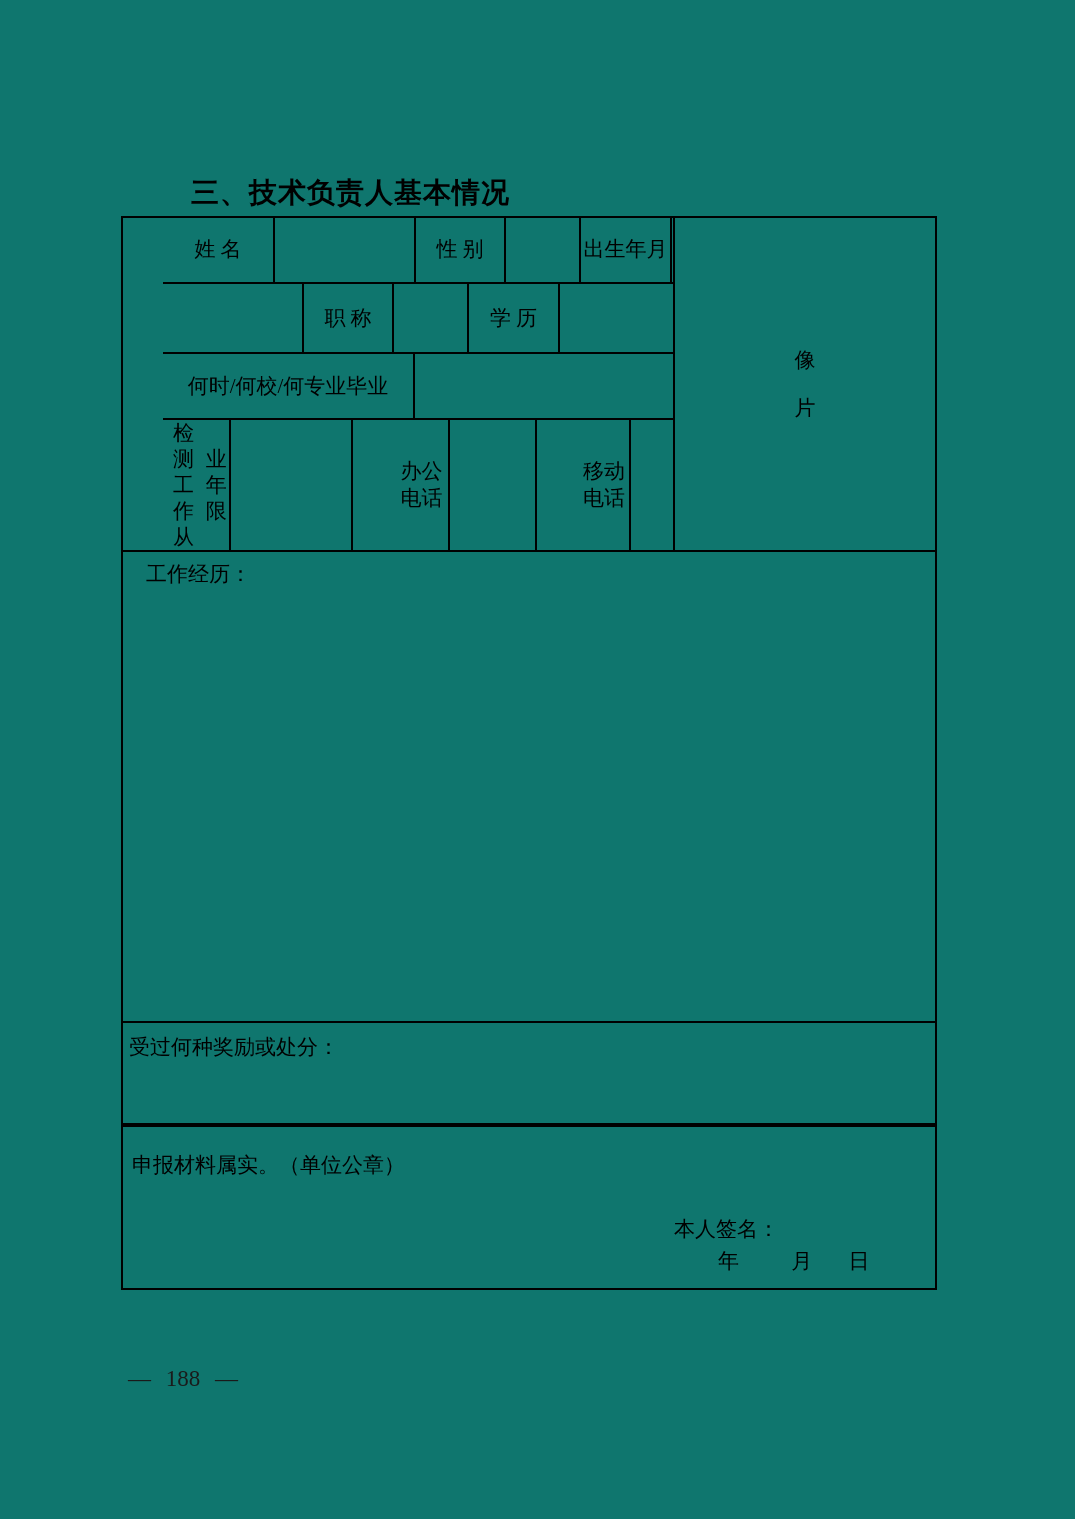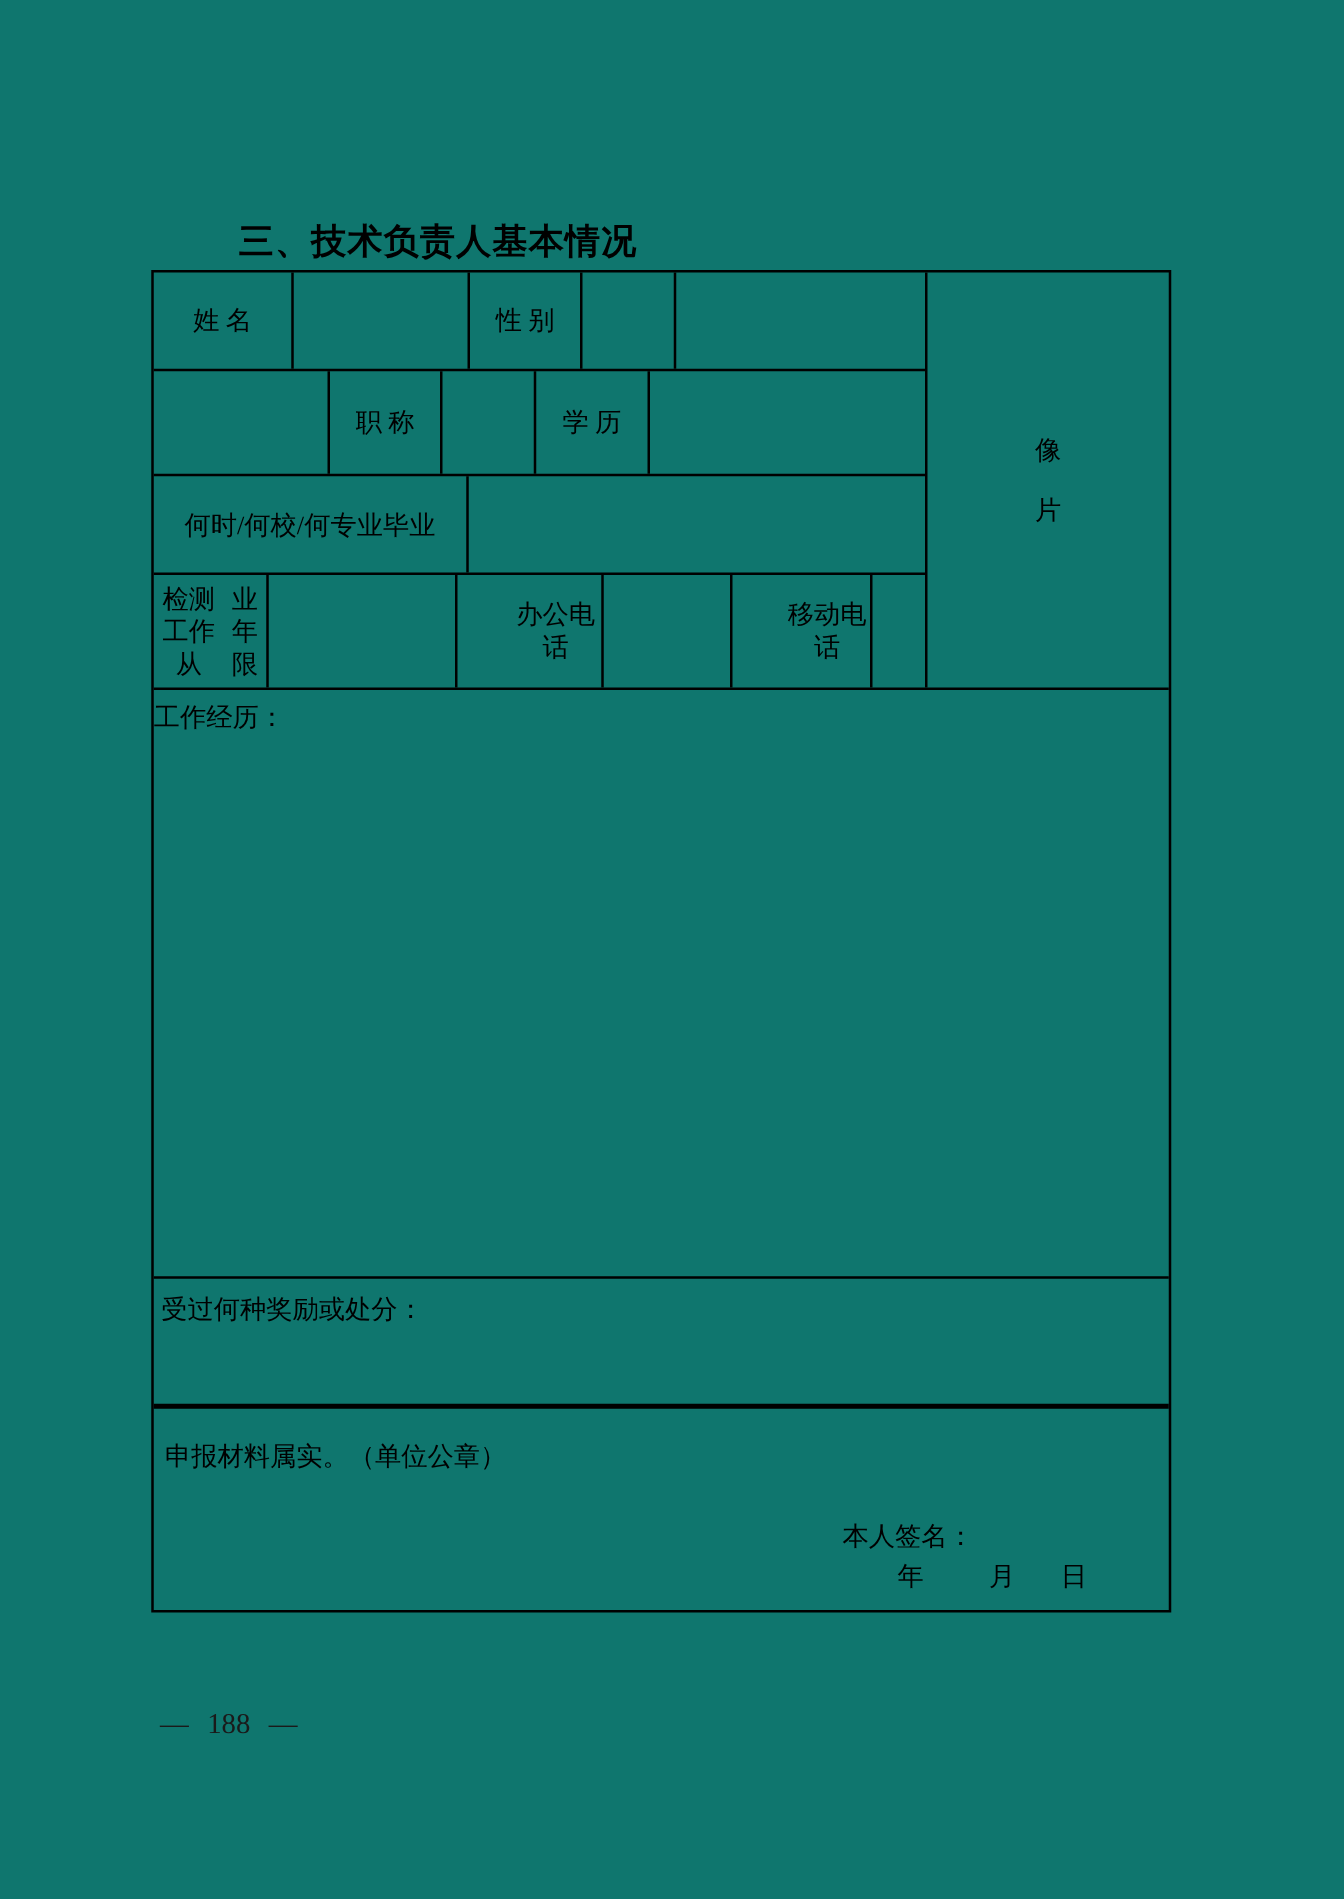--- a/index.html
+++ b/index.html
@@ -19,37 +19,37 @@
   }
   .form-table{
     position:absolute;left:121px;top:216px;
     width:816px;height:1074px;
     border:2px solid #000;
     box-sizing:border-box;
     display:flex;flex-direction:column;
     font-size:21px;
   }
   .top{display:flex;height:334px;border-bottom:2px solid #000;box-sizing:border-box;}
-  .top-left{width:619px;border-right:2px solid #000;box-sizing:border-box;display:flex;flex-direction:column;}
+  .top-left{width:512px;border-right:2px solid #000;box-sizing:border-box;display:flex;flex-direction:column;margin-left:40px;}
   .photo-cell{flex:1;display:flex;flex-direction:column;align-items:center;justify-content:center;gap:20px;}
   .trow{display:flex;border-bottom:2px solid #000;box-sizing:border-box;}
   .r1{height:79px}.r2{height:84px}.r3{height:79px}
   .r4{flex:1;border-bottom:none;gap:42px;}
   .cell{
     border-right:2px solid #000;box-sizing:border-box;
     display:flex;align-items:center;justify-content:center;
     text-align:center;line-height:27px;
   }
   .cell.last{border-right:none;flex:1;}
   .w112{width:112px}.w141{width:141px}.w90{width:90px}.w75{width:75px}
   .w91{width:91px}.w252{width:252px}.w134{width:134px}.w74{width:74px}.w86{width:86px}
   .sp{letter-spacing:5px;text-indent:5px;}
   .two-line{flex-direction:row;line-height:26px;}
   .section{border-bottom:2px solid #000;box-sizing:border-box;}
-  .work{height:471px;padding:8px 0;}
+  .work{height:471px;padding:8px 23px;}
   .awards{height:104px;border-bottom-width:4px;padding:10px 6px;}
   .decl{flex:1;border-bottom:none;position:relative;padding:24px 9px 0 9px;}
   .sig-label{position:absolute;left:551px;top:88px;white-space:nowrap;}
   .date-line{position:absolute;left:595px;top:120px;white-space:nowrap;}
   .date-line .m{margin-left:47px;}
   .date-line .d{margin-left:31px;}
   .fill{width:100%;height:100%;}
   .page-num{
     position:absolute;left:128px;top:1366px;
     font-size:23px;word-spacing:9px;color:#1a1a1a;white-space:nowrap;
@@ -65,20 +65,21 @@
   <div class="form-table">
 
     <div class="top">
       <div class="top-left">
 
         <div class="trow r1">
           <div class="cell w112 sp">姓名</div>
           <div class="cell w141"></div>
           <div class="cell w90 sp">性别</div>
           <div class="cell w75"></div>
+          <div class="cell w91">出生年月</div>
           <div class="cell last"></div>
         </div>
 
         <div class="trow r2">
           <div class="cell w141"></div>
           <div class="cell w90 sp">职称</div>
           <div class="cell w75"></div>
           <div class="cell w91 sp">学历</div>
           <div class="cell last"></div>
         </div>

